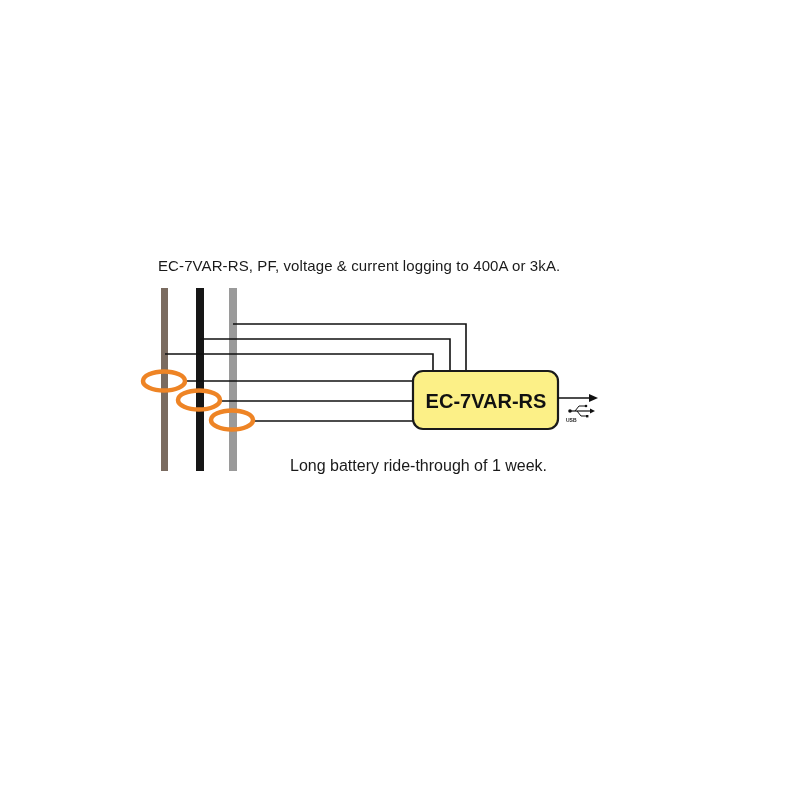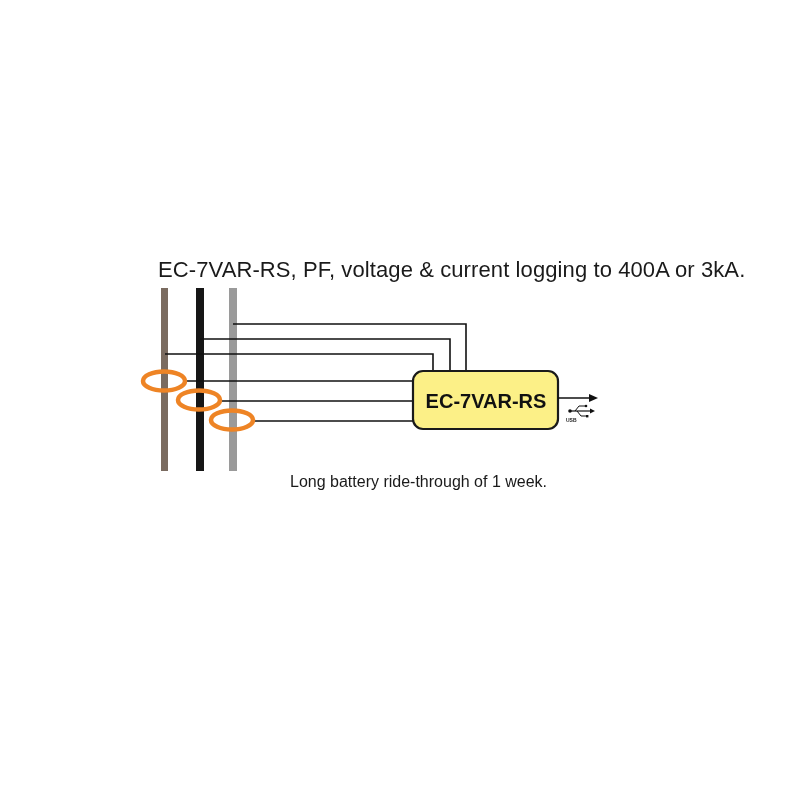--- a/index.html
+++ b/index.html
@@ -1,21 +1,21 @@
 <!DOCTYPE html>
 <html><head>
   <meta charset="utf-8">
   <style>
     html, body { margin: 0; padding: 0; background: #ffffff; }
     body { width: 800px; height: 800px; position: relative; overflow: hidden;
            font-family: "Liberation Sans", sans-serif; }
     #diagram { position: absolute; left: 0; top: 0; width: 800px; height: 800px; }
-    .title { position: absolute; left: 158px; top: 257px; font-size: 22px; color: #1a1a1a;
+    .title { position: absolute; left: 158px; top: 257px; font-size: 15px; color: #1a1a1a;
              white-space: nowrap; letter-spacing: 0.1px; }
-    .caption { position: absolute; left: 290px; top: 473px; font-size: 16px; color: #1a1a1a;
+    .caption { position: absolute; left: 290px; top: 457px; font-size: 16px; color: #1a1a1a;
                white-space: nowrap; }
     .box-label { font-family: "Liberation Sans", sans-serif; font-weight: bold; font-size: 20px; fill: #111; }
     .usb-label { font-family: "Liberation Sans", sans-serif; font-size: 5px; fill: #222; font-weight: bold; }
   </style>
 </head>
 <body>
 
 <div class="title">EC-7VAR-RS, PF, voltage &amp; current logging to 400A or 3kA.</div>
 
 <svg id="diagram" viewBox="0 0 800 800" xmlns="http://www.w3.org/2000/svg">

